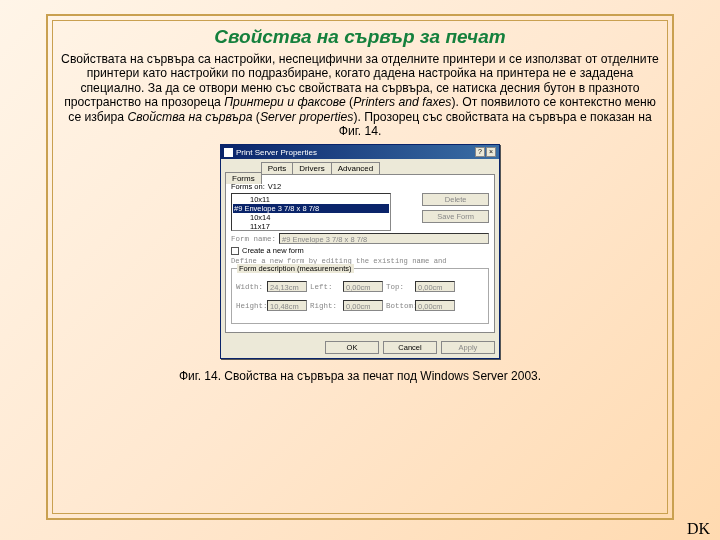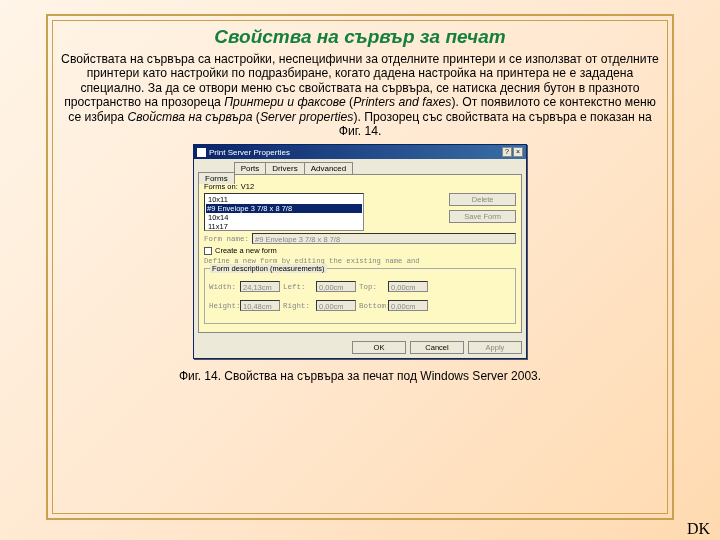--- a/index.html
+++ b/index.html
@@ -41,21 +41,21 @@
     margin-bottom: 6px;
   }
   .para i { font-style: italic; }
   .dialog-wrap {
     display: flex;
     justify-content: center;
     margin-top: 4px;
     margin-bottom: 8px;
   }
   .dialog {
-    width: 334px;
+    width: 280px;
     background: #ece9d8;
     border: 1px solid #0a246a;
     font-size: 8px;
     font-family: Tahoma, sans-serif;
     color: #000;
     box-shadow: 1px 1px 0 #555;
   }
   .titlebar {
     background: linear-gradient(to right, #0a246a, #3a6ea5);
     color: #fff;
@@ -79,36 +79,36 @@
     border: 1px solid #888;
     border-bottom: none;
     background: #ece9d8;
     margin-right: -1px;
   }
   .tabs span.active { background: #ece9d8; position: relative; top: 10px; }
   .tabbody {
     border: 1px solid #888;
     margin: 0 4px 4px;
     padding: 5px;
-    background: #fef9c3;
+    background: #ffffff;
   }
   .row { display: flex; align-items: center; gap: 3px; margin: 2px 0; font-size: 7.5px; }
   .label { color: #000; }
   .label.dim { color: #888; font-family: Liberation Mono, monospace; }
   .listbox {
     background: #fff;
     border: 1px inset #888;
     height: 38px;
     font-size: 7.5px;
     padding: 1px;
     width: 160px;
     overflow: hidden;
   }
   .listbox .sel { background: #0a246a; color: #fff; padding: 0 1px; }
-  .listbox div { padding: 0 2px; white-space: nowrap; }
+  .listbox div { padding: 0 17px; white-space: nowrap; }
   .btn {
     background: #ece9d8;
     border: 1px solid #888;
     padding: 1px 14px;
     font-size: 7.5px;
     min-width: 54px;
     text-align: center;
   }
   .btn.dim { color: #888; }
   .groupbox {

